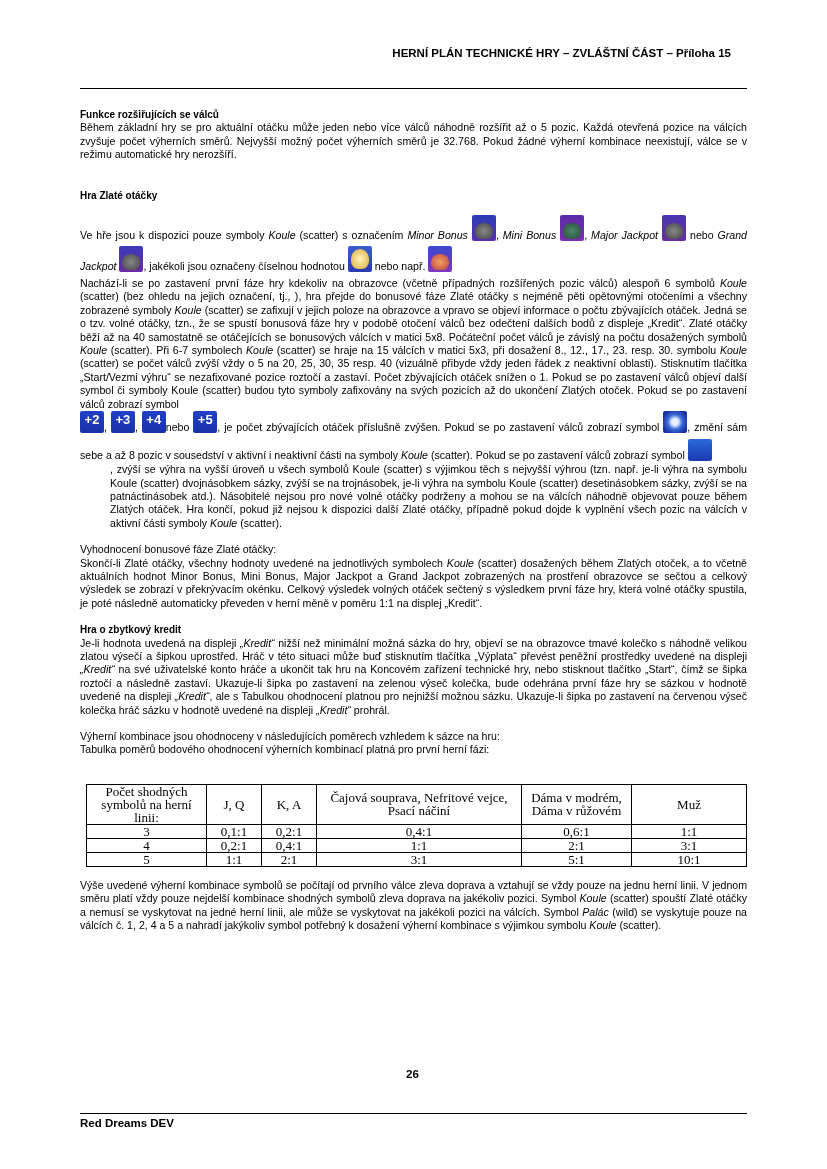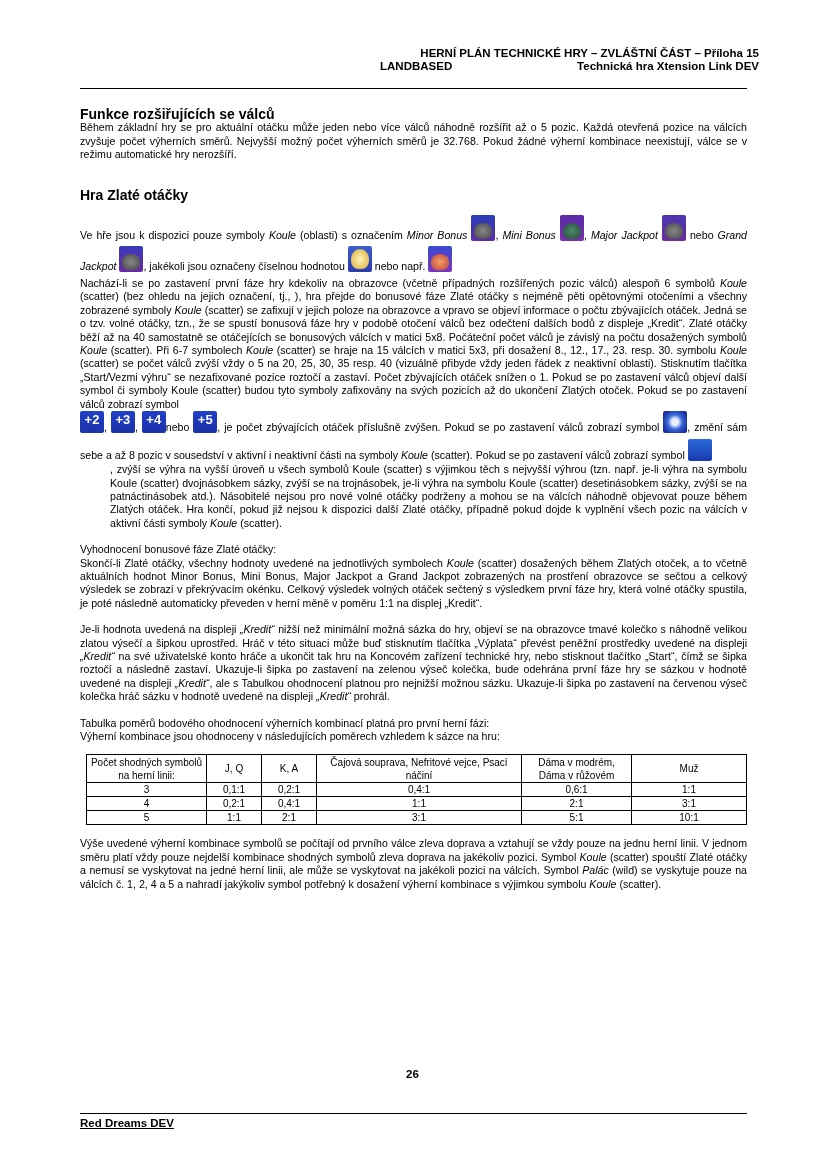--- a/index.html
+++ b/index.html
@@ -1,72 +1,68 @@
 <!DOCTYPE html>
 <html><head>
 <meta charset="utf-8">
 <style>
   html, body { margin: 0; padding: 0; background: #ffffff; }
   body { width: 827px; height: 1169px; position: relative; overflow: hidden;
          font-family: "Liberation Sans", sans-serif; color: #000; }
-  .hdr { position: absolute; left: 92px; top: 47px; width: 667px; text-align: right; }
+  .hdr { position: absolute; left: 64px; top: 47px; width: 667px; text-align: right; }
   .hdr-title { font-weight: bold; font-size: 11.5px; line-height: 13px; }
   .hdr-row2 { font-weight: bold; font-size: 11.5px; line-height: 13px; position: relative; }
   .hdr-left { position: absolute; left: 288px; top: 0; }
   .hdr-line { position: absolute; left: 80px; top: 88px; width: 667px; height: 1px; background: #000; }
 
   .content { position: absolute; left: 80px; top: 108px; width: 667px; font-size: 10.6px; line-height: 13.4px; }
   .content p { margin: 0; text-align: justify; }
-  .h { font-weight: bold; margin: 0; font-size: 14px; line-height: 13.4px; }
+  .h { font-weight: bold; margin: 0; font-size: 10px; line-height: 13.4px; }
   .gap1 { height: 13px; }
   .gap2 { height: 27px; }
   .ic { display: inline-block; width: 24px; height: 22px; vertical-align: -2px; border-radius: 2px; position: relative; overflow: hidden; }
   .ic-tall { height: 26px; }
   .ic .lbl { position: absolute; top: 2px; left: 0; width: 100%; text-align: center; font-size: 4px; color: #fff; font-weight: bold; }
   .ic .ball { position: absolute; left: 3px; top: 8px; width: 18px; height: 16px; border-radius: 50% 50% 40% 40%; }
   .minor { background: linear-gradient(#2a3db8, #5b2ea8); }
   .mini { background: linear-gradient(#5a2aa8, #7a30b0); }
   .major { background: linear-gradient(#4a36b0, #6b2ca0); }
   .grand { background: linear-gradient(#3a3ab8, #6a2aa8); }
   .coin { background: linear-gradient(#3b5fd0, #2a3ab0); }
   .bolam { background: linear-gradient(#3a4ad0, #7a36c0); }
   .plus { background: linear-gradient(#2040c8, #1a32a8); color: #fff; font-weight: bold; font-size: 13px; text-align: center; line-height: 18px; }
   .sun { background: radial-gradient(circle, #e8f0ff 0 20%, #3a6ad8 45%, #1a2ea0 80%); }
   .arrow { background: linear-gradient(#2a6ad8, #1a3ab0); }
 
-  table.pay { border-collapse: collapse; margin: 0 auto 0 6px; width: 661px; font-size: 10px; }
+  table.pay { border-collapse: collapse; margin: 16px auto 0 6px; width: 661px; font-size: 13px; font-family: Liberation Serif, serif; }
   table.pay td, table.pay th { border: 1px solid #000; text-align: center; font-weight: normal; padding: 0 2px; line-height: 13px; }
   table.pay th { vertical-align: middle; height: 27px; }
 
   .ftr-line { position: absolute; left: 80px; top: 1113px; width: 667px; height: 1px; background: #000; }
-  .ftr-left { position: absolute; left: 80px; top: 1117px; font-weight: bold; font-size: 11.5px; text-decoration: underline; }
+  .ftr-left { position: absolute; left: 80px; top: 1117px; font-weight: bold; font-size: 11.5px; }
   .ftr-page { position: absolute; left: 406px; top: 1068px; font-weight: bold; font-size: 11.5px; }
 </style>
 </head>
 <body>
 
 <div class="hdr">
   <div class="hdr-title">HERNÍ PLÁN TECHNICKÉ HRY – ZVLÁŠTNÍ ČÁST – Příloha 15</div>
-  <div class="hdr-row2">
-    <span class="hdr-left">LANDBASED</span>
-    <span>Technická hra Xtension Link DEV</span>
-  </div>
 </div>
 <div class="hdr-line"></div>
 
 <div class="content">
   <div class="h">Funkce rozšiřujících se válců</div>
   <p>Během základní hry se pro aktuální otáčku může jeden nebo více válců náhodně rozšířit až o 5 pozic. Každá otevřená pozice na válcích zvyšuje počet výherních směrů. Nejvyšší možný počet výherních směrů je 32.768. Pokud žádné výherní kombinace neexistují, válce se v režimu automatické hry nerozšíří.</p>
 
   <div class="gap2"></div>
   <div class="h">Hra Zlaté otáčky</div>
   <div class="gap1"></div>
 
   <p style="line-height:22px;">
-    <span>Ve hře jsou k dispozici pouze symboly </span><i>Koule</i><span> (oblasti) s označením </span><i>Minor Bonus</i>
+    <span>Ve hře jsou k dispozici pouze symboly </span><i>Koule</i><span> (scatter) s označením </span><i>Minor Bonus</i>
     <span class="ic ic-tall minor"><span class="lbl">MINOR</span><span class="ball" style="background:radial-gradient(#888,#444);"></span></span>, <i>Mini Bonus</i>
     <span class="ic ic-tall mini"><span class="lbl">MINI</span><span class="ball" style="background:radial-gradient(#4a8a6a,#2a4a3a);"></span></span>, <i>Major Jackpot</i>
     <span class="ic ic-tall major"><span class="lbl">MAJOR</span><span class="ball" style="background:radial-gradient(#888,#444);"></span></span><span> nebo </span><i>Grand Jackpot</i>
     <span class="ic ic-tall grand"><span class="lbl">GRAND</span><span class="ball" style="background:radial-gradient(#888,#444);"></span></span><span>, jakékoli jsou označeny číselnou hodnotou </span>
     <span class="ic ic-tall coin"><span class="ball" style="top:3px;height:20px;background:radial-gradient(#fff6c0,#d8a830);"></span></span><span> nebo např. </span>
     <span class="ic ic-tall bolam"><span class="lbl">BOLAM</span><span class="ball" style="background:radial-gradient(#f0a060,#c04040);"></span></span>
   </p>
 
   <p>
     <span>Nachází-li se po zastavení první fáze hry kdekoliv na obrazovce (včetně případných rozšířených pozic válců) alespoň 6 symbolů </span><i>Koule</i><span> (scatter) (bez ohledu na jejich označení, tj., ), hra přejde do bonusové fáze Zlaté otáčky s nejméně pěti opětovnými otočeními a všechny zobrazené symboly </span><i>Koule</i><span> (scatter) se zafixují v jejich poloze na obrazovce a vpravo se objeví informace o počtu zbývajících otáček. Jedná se o tzv. volné otáčky, tzn., že se spustí bonusová fáze hry v podobě otočení válců bez odečtení dalších bodů z displeje „Kredit“. Zlaté otáčky běží až na 40 samostatně se otáčejících se bonusových válcích v matici 5x8. Počáteční počet válců je závislý na počtu dosažených symbolů </span><i>Koule</i><span> (scatter). Při 6-7 symbolech </span><i>Koule</i><span> (scatter) se hraje na 15 válcích v matici 5x3, při dosažení 8., 12., 17., 23. resp. 30. symbolu </span><i>Koule</i><span> (scatter) se počet válců zvýší vždy o 5 na 20, 25, 30, 35 resp. 40 (vizuálně přibyde vždy jeden řádek z neaktivní oblasti). Stisknutím tlačítka „Start/Vezmi výhru“ se nezafixované pozice roztočí a zastaví. Počet zbývajících otáček snížen o 1. Pokud se po zastavení válců objeví další symbol či symboly Koule (scatter) budou tyto symboly zafixovány na svých pozicích až do ukončení Zlatých otoček. Pokud se po zastavení válců zobrazí symbol </span>
@@ -76,27 +72,28 @@
   </p>
   <p style="margin-top:-4px;margin-left:30px;">
     <span>, zvýší se výhra na vyšší úroveň u všech symbolů Koule (scatter) s výjimkou těch s nejvyšší výhrou (tzn. např. je-li výhra na symbolu Koule (scatter) dvojnásobkem sázky, zvýší se na trojnásobek, je-li výhra na symbolu Koule (scatter) desetinásobkem sázky, zvýší se na patnáctinásobek atd.). Násobitelé nejsou pro nové volné otáčky podrženy a mohou se na válcích náhodně objevovat pouze během Zlatých otáček. Hra končí, pokud již nejsou k dispozici další Zlaté otáčky, případně pokud dojde k vyplnění všech pozic na válcích v aktivní části symboly </span><i>Koule</i><span> (scatter).</span>
   </p>
 
   <div class="gap1"></div>
   <p>Vyhodnocení bonusové fáze Zlaté otáčky:</p>
   <p><span>Skončí-li Zlaté otáčky, všechny hodnoty uvedené na jednotlivých symbolech </span><i>Koule</i><span> (scatter) dosažených během Zlatých otoček, a to včetně aktuálních hodnot Minor Bonus, Mini Bonus, Major Jackpot a Grand Jackpot zobrazených na prostření obrazovce se sečtou a celkový výsledek se zobrazí v překrývacím okénku. Celkový výsledek volných otáček sečtený s výsledkem první fáze hry, která volné otáčky spustila, je poté následně automaticky převeden v herní měně v poměru 1:1 na displej „Kredit“.</span></p>
 
   <div class="gap1"></div>
+  <div class="h">Hra o zbytkový kredit</div>
   <p>
     <span>Je-li hodnota uvedená na displeji </span><i>„Kredit“</i><span> nižší než minimální možná sázka do hry, objeví se na obrazovce tmavé kolečko s náhodně velikou zlatou výsečí a šipkou uprostřed. Hráč v této situaci může buď stisknutím tlačítka „Výplata“ převést peněžní prostředky uvedené na displeji </span><i>„Kredit“</i><span> na své uživatelské konto hráče a ukončit tak hru na Koncovém zařízení technické hry, nebo stisknout tlačítko „Start“, čímž se šipka roztočí a následně zastaví. Ukazuje-li šipka po zastavení na zelenou výseč kolečka, bude odehrána první fáze hry se sázkou v hodnotě uvedené na displeji </span><i>„Kredit“</i><span>, ale s Tabulkou ohodnocení platnou pro nejnižší možnou sázku. Ukazuje-li šipka po zastavení na červenou výseč kolečka hráč sázku v hodnotě uvedené na displeji </span><i>„Kredit“</i><span> prohrál.</span>
   </p>
 
   <div class="gap1"></div>
+  <p>Výherní kombinace jsou ohodnoceny v následujících poměrech vzhledem k sázce na hru:</p>
   <p>Tabulka poměrů bodového ohodnocení výherních kombinací platná pro první herní fázi:</p>
-  <p>Výherní kombinace jsou ohodnoceny v následujících poměrech vzhledem k sázce na hru:</p>
   <div style="height:11px"></div>
 
   <table class="pay">
     <tbody>
         <tr>
       <th style="width:115px">Počet shodných symbolů na herní linii:</th>
       <th style="width:50px">J, Q</th>
       <th style="width:50px">K, A</th>
       <th style="width:200px">Čajová souprava, Nefritové vejce, Psací náčiní</th>
       <th style="width:105px">Dáma v modrém, Dáma v růžovém</th>

